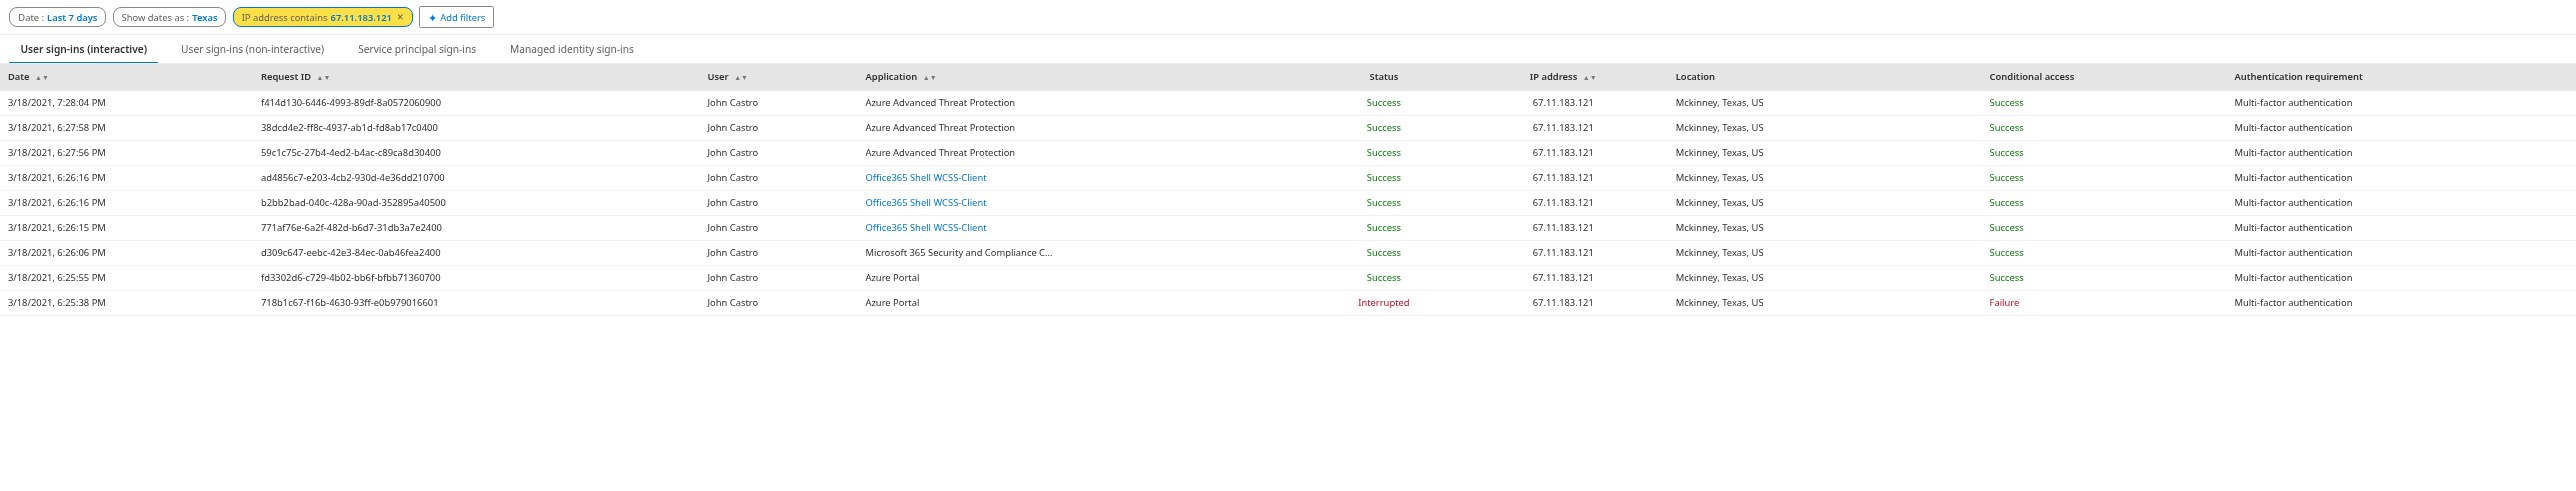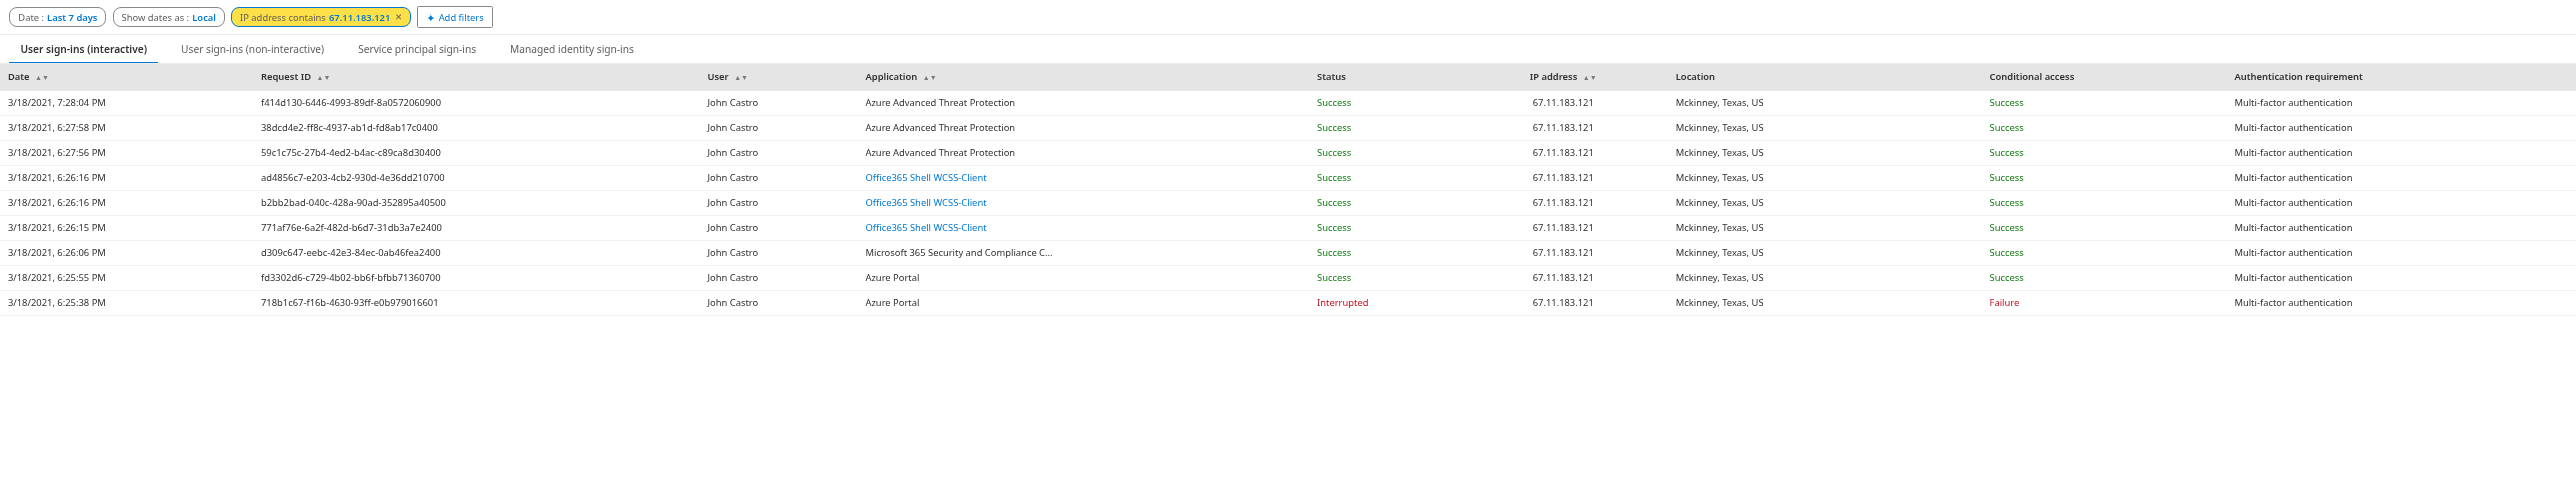--- a/index.html
+++ b/index.html
@@ -119,38 +119,38 @@
       color: #c50f1f;
     }
     .link-text {
       color: #0078d4;
       cursor: pointer;
     }
     .col-date { width: 110px; }
     .col-reqid { width: 173px; margin-top: 6px; }
     .col-user { width: 71px; }
     .col-app { width: 157px; }
-    .col-status { width: 63px; }
+    .col-status { width: 63px; text-align: center; }
     .col-ip { width: 94px; text-align: center; }
     .col-location { width: 141px; }
     .col-ca { width: 110px; }
     .col-auth { width: 157px; }
     .plus-icon { font-weight: 300; font-size: 11px; }
   </style>
 </head>
 <body>
 
 <div class="top-bar">
   <div class="filter-chip">
     <span class="label">Date :</span>
     <span class="value">Last 7 days</span>
   </div>
   <div class="filter-chip">
     <span class="label">Show dates as :</span>
-    <span class="value">Local</span>
+    <span class="value">Texas</span>
   </div>
   <div class="filter-chip filter-chip-active">
     <span class="label">IP address contains</span>
     <span class="value">67.11.183.121</span>
     <span class="filter-close">✕</span>
   </div>
   <div class="add-filters">
     <span class="plus-icon">✦</span>
     <span>Add filters</span>
   </div>

